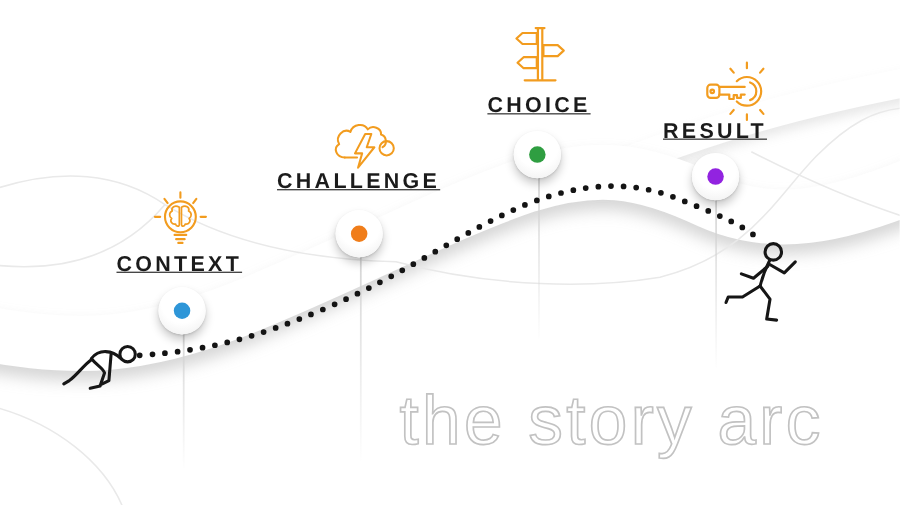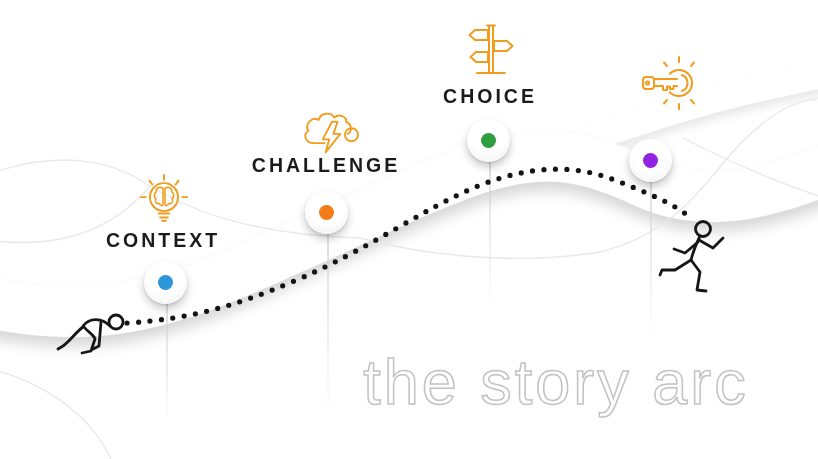--- a/index.html
+++ b/index.html
@@ -15,21 +15,21 @@
   .marker{
     position:absolute;width:43px;height:43px;border-radius:50%;
     background:radial-gradient(circle at 50% 32%, #ffffff 52%, #ededed 100%);
     box-shadow:0 5px 9px rgba(0,0,0,0.22), 0 1px 2px rgba(0,0,0,0.12);
     display:flex;align-items:center;justify-content:center;
   }
   .dot{width:15px;height:15px;border-radius:50%;}
   .mlabel{
     position:absolute;width:220px;transform:translateX(-50%);
     text-align:center;font-weight:700;font-size:19.5px;letter-spacing:3px;
-    color:#1b1b1b;white-space:nowrap;
+    color:#1b1b1b;white-space:nowrap;text-decoration:underline;
   }
   .icon{position:absolute;}
   .icon svg{fill:none;stroke:currentColor;stroke-width:2;stroke-linecap:round;stroke-linejoin:round;}
   .figure{position:absolute;}
   .figure svg{fill:none;stroke-linecap:round;stroke-linejoin:round;}
   .wm-text{font-family:"Liberation Sans",sans-serif;font-size:63px;letter-spacing:3px;fill:none;stroke-width:1.5;}
 </style>
 </head>
 <body>
 
@@ -82,20 +82,21 @@
   <div class="marker" style="left:467px;top:119px">
     <div class="dot" style="background: rgb(47, 158, 65);"></div>
   </div>
   <div class="marker" style="left:629px;top:139px">
     <div class="dot" style="background: rgb(146, 35, 224);"></div>
   </div>
 
   <div class="mlabel" style="left:326px;top:154px">CHALLENGE</div>
   <div class="mlabel" style="left:163px;top:229px">CONTEXT</div>
   <div class="mlabel" style="left:490px;top:85px">CHOICE</div>
+  <div class="mlabel" style="left:650px;top:108px">RESULT</div>
 
   <div class="icon" style="left: 136px; top: 172px; color: rgb(242, 156, 31);">
     <svg width="56" height="58" viewBox="0 0 56 60">
       <path d="M28,3 V8 M13,9 L16,13 M43,9 L40,13 M4,26 H9 M47,26 H52"></path>
       <circle cx="28" cy="26" r="14.5"></circle>
       <path d="M22.5,43 H33.5 M24,47 H32 M26,50.5 H30"></path>
       <g stroke-width="1.6">
         <path d="M27,17 C23,14.5 19,17 20.3,20.5 C17,22 17.3,26 19.8,27.5 C17.8,30 20,33.5 23.5,32.8 C24,35.2 27,35.6 27,33 L27,17 Z"></path>
         <path d="M29,17 C33,14.5 37,17 35.7,20.5 C39,22 38.7,26 36.2,27.5 C38.2,30 36,33.5 32.5,32.8 C32,35.2 29,35.6 29,33 L29,17 Z"></path>
       </g>

